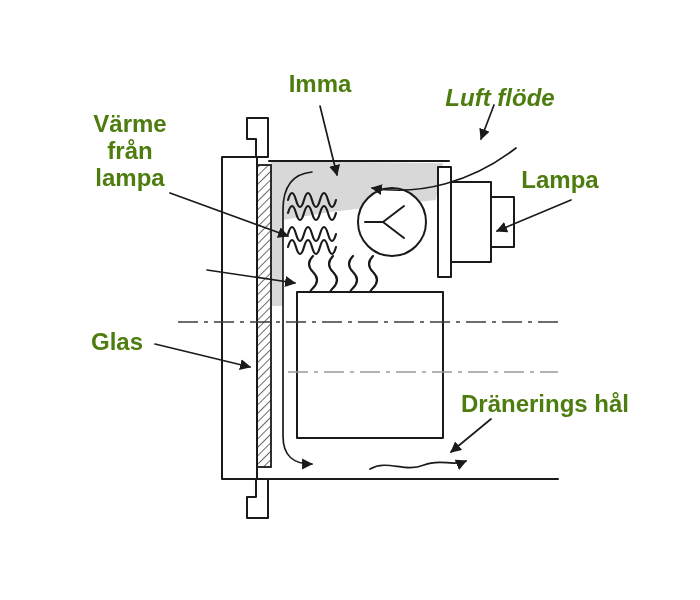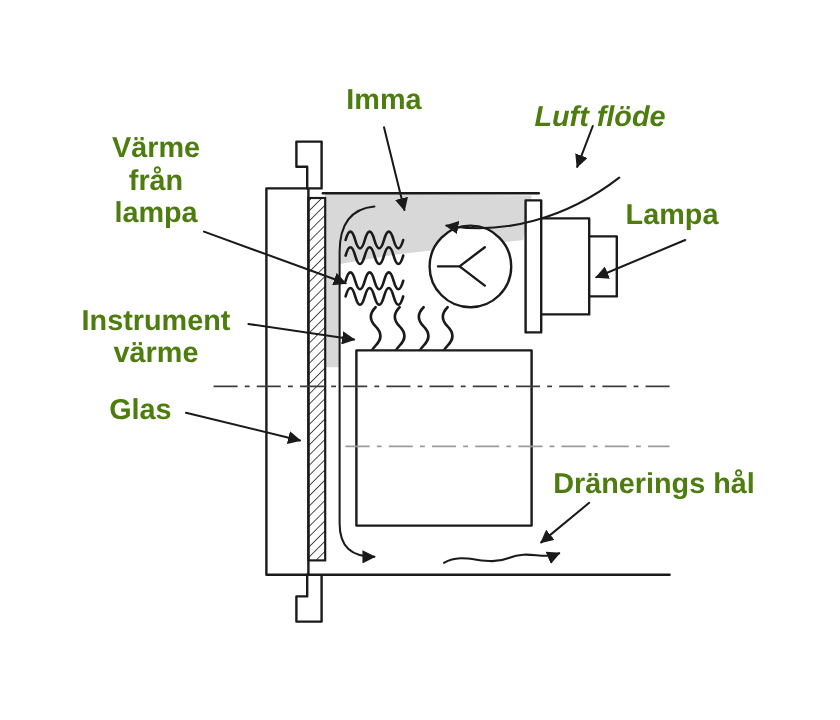--- a/index.html
+++ b/index.html
@@ -108,22 +108,18 @@
   <div class="label" style="left:415px; top:84px; width:170px;font-style:italic;">Luft flöde</div>
 
   <div class="label" style="left:60px; top:110px; width:140px;">
     <div>Värme</div>
     <div>från</div>
     <div>lampa</div>
   </div>
 
   <div class="label" style="left:495px; top:166px; width:130px;">Lampa</div>
 
-  <div class="label" style="left:35px; top:254px; width:190px;">
-    <div>Instrument</div>
-    <div>värme</div>
-  </div>
 
   <div class="label" style="left:430px; top:390px; width:230px;">Dränerings hål</div>
 
   <div class="label" style="left:62px; top:328px; width:110px;">Glas</div>
 
 </div>
 
 </body></html>

